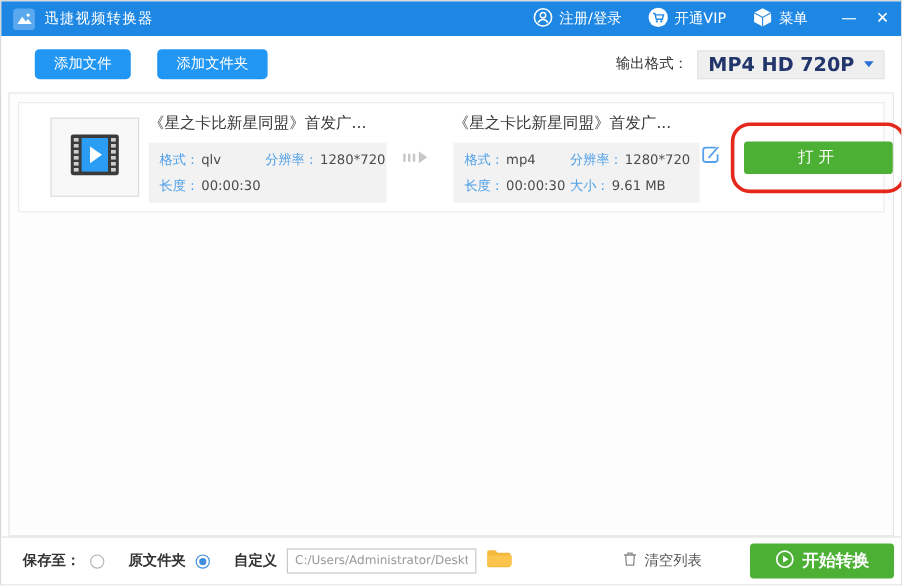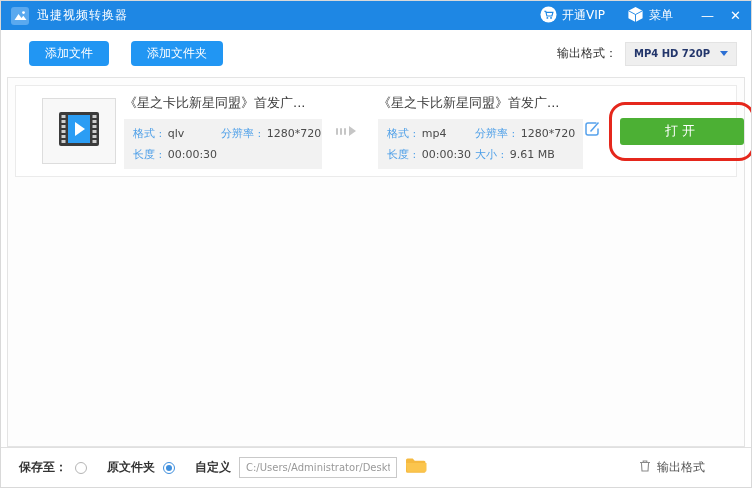--- a/index.html
+++ b/index.html
@@ -20,21 +20,21 @@
   .titlebar-right{margin-left:auto;display:flex;align-items:center;gap:22px;}
   .tb-item{display:flex;align-items:center;gap:5px;font-size:12px;cursor:pointer;}
   .win-btns{display:flex;align-items:center;gap:16px;margin-left:6px;}
   .win-btn{font-size:13px;line-height:1;cursor:pointer;color:#fff;}
 
   
   .toolbar{position:absolute;top:29px;left:0;right:0;height:47px;background:#fff;display:flex;align-items:center;padding:0 14px 0 28px;}
   .blue-btn{background:var(--button-blue);color:#fff;font-size:12px;border:none;border-radius:4px;height:25px;padding:0 16px;margin-right:22px;cursor:pointer;}
   .format-group{margin-left:auto;display:flex;align-items:center;gap:8px;}
   .format-label{font-size:12px;color:#333;}
-  .format-select{background:#efefef;border:1px solid #e3e3e3;height:24px;min-width:112px;display:flex;align-items:center;justify-content:space-between;padding:3px 8px;font-size:10px;color:#23366b;font-weight:700;cursor:pointer;}
+  .format-select{background:#efefef;border:1px solid #e3e3e3;height:24px;min-width:112px;display:flex;align-items:center;justify-content:space-between;padding:3px 8px;font-size:16px;color:#23366b;font-weight:700;cursor:pointer;}
   .caret-down{width:0;height:0;border-left:4px solid transparent;border-right:4px solid transparent;border-top:5px solid #2b6fd4;margin-left:8px;}
 
   
   .content{position:absolute;top:76px;left:6px;right:6px;bottom:40px;background:#fdfdfd;border:1px solid #e4e4e4;}
   .row-card{margin:7px;height:92px;background:#fff;border:1px solid #ebebeb;display:flex;align-items:center;padding:0 28px 0 26px;}
   .thumb{width:74px;height:66px;background:#f8f8f8;border:1px solid #ddd;display:flex;align-items:center;justify-content:center;flex:0 0 auto;}
   .file-block{margin-left:8px;width:198px;flex:0 0 auto;}
   .file-block.target{width:205px;}
   .file-title{font-size:13px;color:#3a3a3a;margin-bottom:7px;white-space:nowrap;overflow:hidden;}
   .info-grid{background:#f2f2f2;padding:7px 9px;display:grid;grid-template-columns:88px auto;row-gap:6px;font-size:11px;white-space:nowrap;}
@@ -68,20 +68,30 @@
 
   <div class="titlebar">
     <span class="app-icon">
       <svg width="13" height="11" viewBox="0 0 13 11">
           <circle cx="9.5" cy="2.6" r="1.4" fill="#fff"></circle>
           <path d="M0.5 10 L4.5 4 L7.5 8 L9.3 5.8 L12.5 10 Z" fill="#fff"></path>
         </svg>
     </span>
     <span class="app-title">迅捷视频转换器</span>
     <div class="titlebar-right">
+      <div class="tb-item">
+        <span>
+          <svg width="17" height="17" viewBox="0 0 18 18">
+              <circle cx="9" cy="9" r="7.6" fill="none" stroke="#fff" stroke-width="1.4"></circle>
+              <circle cx="9" cy="7" r="2.4" fill="none" stroke="#fff" stroke-width="1.3"></circle>
+              <path d="M4.8 13.6 a4.6 4.6 0 0 1 8.4 0" fill="none" stroke="#fff" stroke-width="1.3"></path>
+            </svg>
+        </span>
+        <span>注册/登录</span>
+      </div>
       <div class="tb-item">
         <span>
           <svg width="17" height="17" viewBox="0 0 18 18">
               <circle cx="9" cy="9" r="8.5" fill="#fff"></circle>
               <path d="M4.5 5.6 h1.6 l1.2 5 h5.3 l1.1 -3.8 H6.4" fill="none" stroke="#1e87e4" stroke-width="1.2"></path>
               <circle cx="7.8" cy="12.6" r="1" fill="#1e87e4"></circle>
               <circle cx="11.7" cy="12.6" r="1" fill="#1e87e4"></circle>
             </svg>
         </span>
         <span>开通VIP</span>
@@ -201,17 +211,26 @@
             <path d="M1 6 h20.5 v7.2 a1.5 1.5 0 0 1 -1.5 1.5 h-16.5 a1.5 1.5 0 0 1 -1.5 -1.5 z" fill="#fbc54d"></path>
           </svg>
       </span>
     </span>
     <span class="clear-group">
       <span>
         <svg width="14" height="14" viewBox="0 0 14 14">
             <path d="M2 3.5 h10 M5.2 3.5 V2 h3.6 v1.5 M3.4 3.5 l0.6 8.5 h6 l0.6 -8.5" fill="none" stroke="#8a8a8a" stroke-width="1.1"></path>
           </svg>
       </span>
-      <span class="clear-label">输出格式</span>
-    </span>
+      <span class="clear-label">清空列表</span>
+    </span>
+    <button class="start-btn">
+      <span>
+        <svg width="16" height="16" viewBox="0 0 16 16">
+            <circle cx="8" cy="8" r="6.7" fill="none" stroke="#fff" stroke-width="1.4"></circle>
+            <polygon points="6.5,5 11,8 6.5,11" fill="#fff"></polygon>
+          </svg>
+      </span>
+      <span>开始转换</span>
+    </button>
   </div>
 
 </div>
 
 </body></html>

